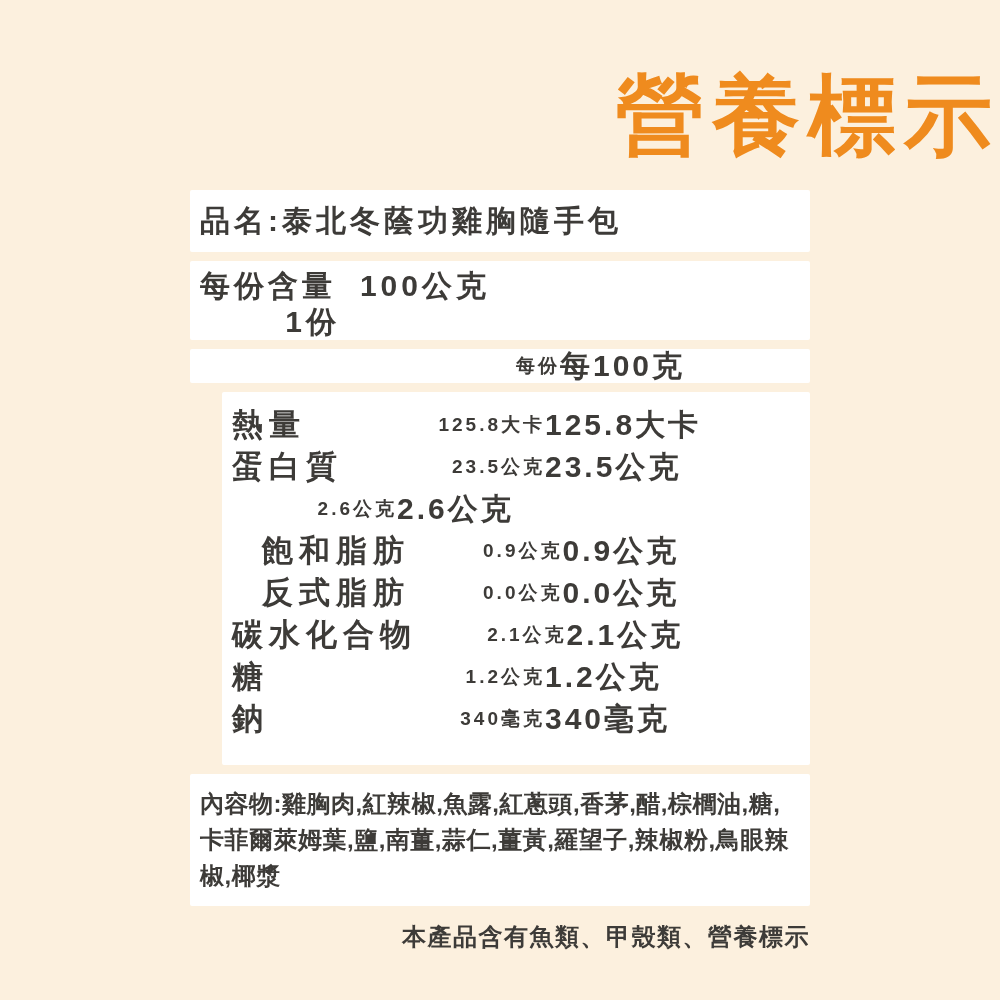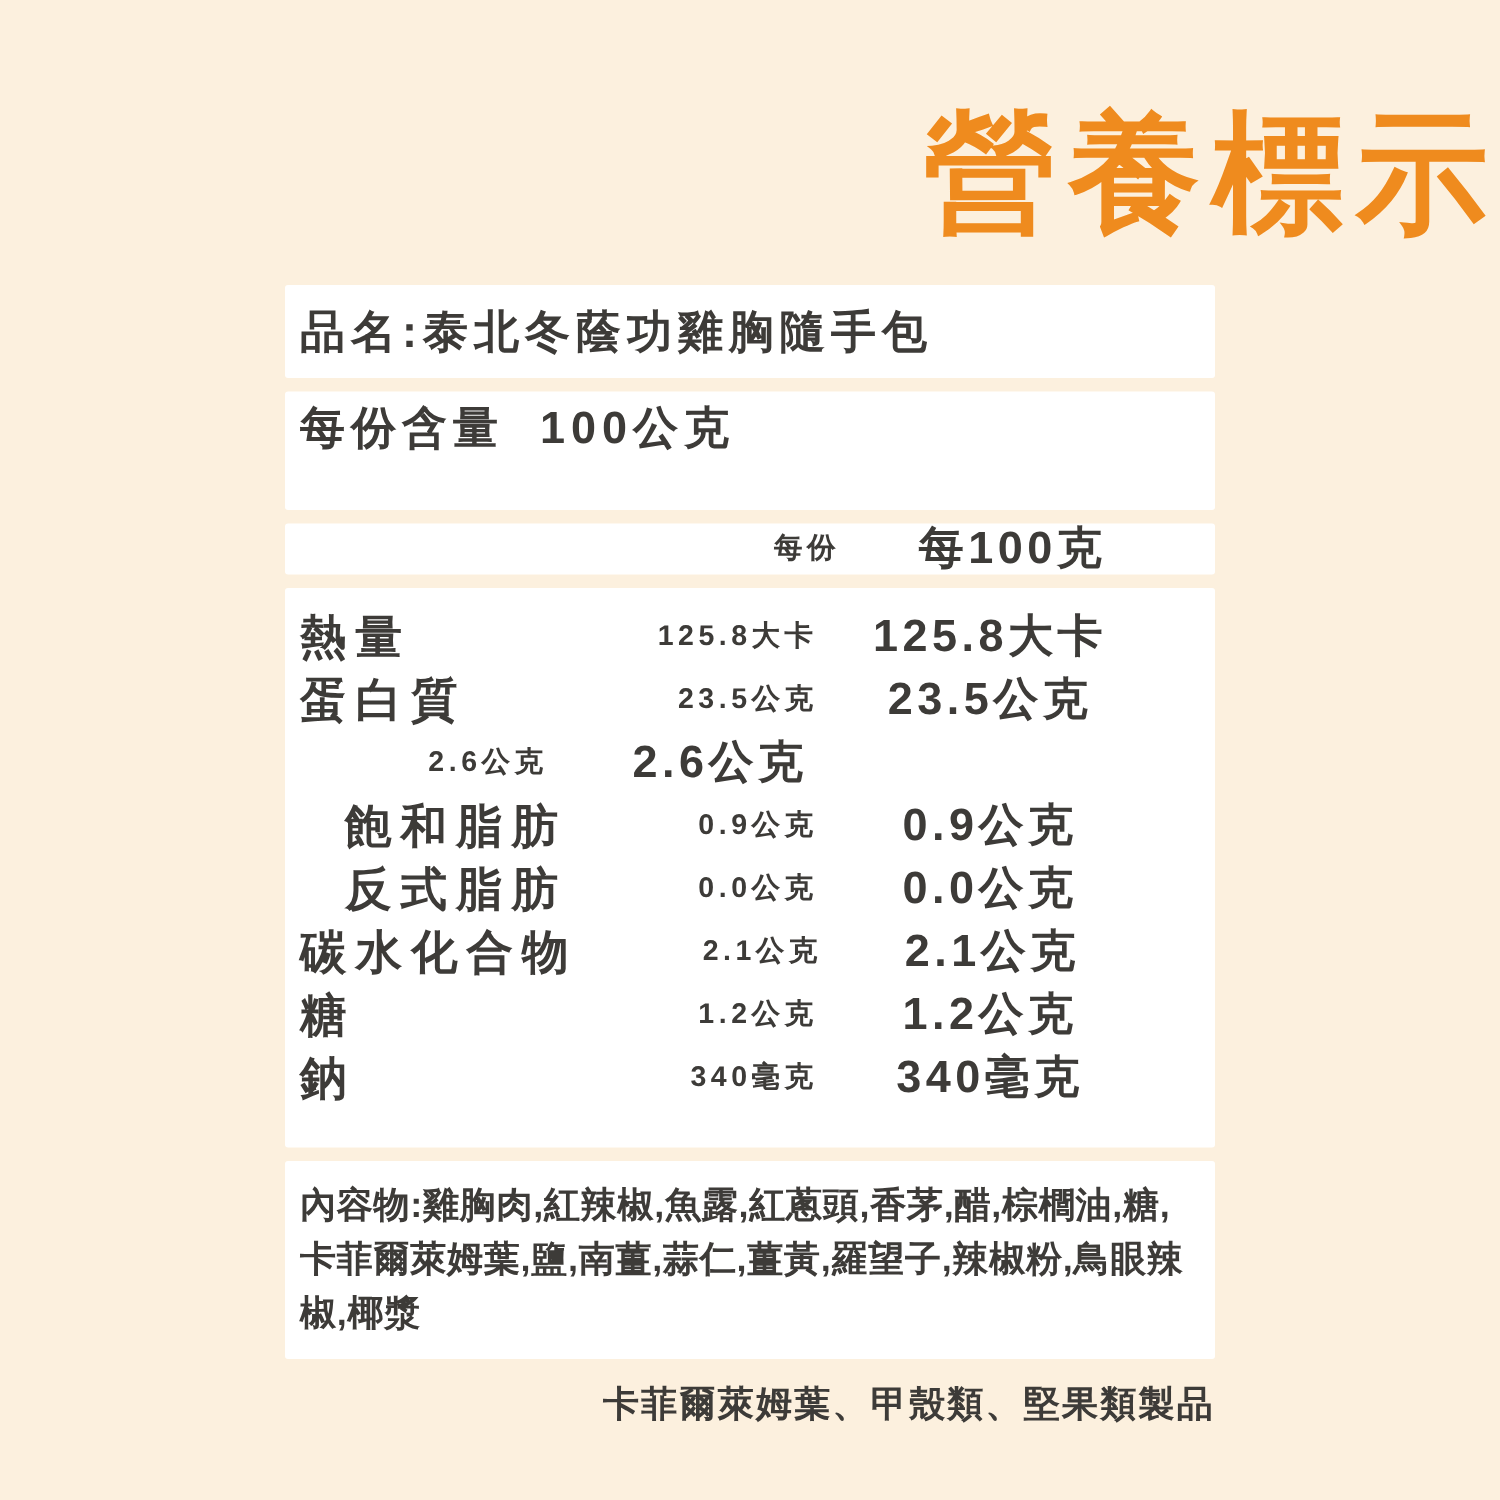--- a/index.html
+++ b/index.html
@@ -45,25 +45,25 @@
 
   .sec-head {
     height: 34px;
     padding: 0 20px 0 10px;
     display: flex; align-items: center;
     font-size: 29px; letter-spacing: 4px;
   }
   .sec-head .tlabel { flex: 1; }
   .sec-head .c1, .sec-head .c2 { line-height: 34px; }
 
-  .sec-table { padding: 12px 35px 25px 10px; }
+  .sec-table { padding: 12px 35px 25px 10px; margin-left: 32px; }
   .trow { display: flex; height: 42px; line-height: 42px; }
   .tlabel { flex: 1; font-size: 31px; letter-spacing: 6px; white-space: nowrap; }
   .c1 { width: 165px; text-align: right; font-size: 19px; letter-spacing: 3px; white-space: nowrap; }
-  .c2 { width: 230px; text-align: center; font-size: 30px; letter-spacing: 3px; white-space: nowrap; }
+  .c2 { width: 230px; text-align: left; font-size: 30px; letter-spacing: 3px; white-space: nowrap; }
   .indent .tlabel { padding-left: 30px; }
 
   .sec-ingredients {
     padding: 12px 10px;
     font-size: 24px;
     line-height: 36px;
     letter-spacing: 0.5px;
     margin-bottom: 0;
   }
 
@@ -88,20 +88,21 @@
     <section class="sec sec-product">
       <span>品名:泰北冬蔭功雞胸隨手包</span>
     </section>
 
     <section class="sec sec-serving">
       <div class="srow">
         <span class="slabel">每份含量</span>
         <span class="sval">100公克</span>
       </div>
       <div class="srow">
+        <span class="sval">1份</span>
       </div>
     </section>
 
     <section class="sec sec-head">
       <span class="tlabel"></span>
       <span class="c1">每份</span>
       <span class="c2">每100克</span>
     </section>
 
     <section class="sec sec-table">
@@ -145,15 +146,15 @@
         <span class="c2">340毫克</span>
       </div>
     </section>
 
     <section class="sec sec-ingredients">
       <p>內容物:雞胸肉,紅辣椒,魚露,紅蔥頭,香茅,醋,棕櫚油,糖,卡菲爾萊姆葉,鹽,南薑,蒜仁,薑黃,羅望子,辣椒粉,鳥眼辣椒,椰漿</p>
     </section>
 
   </div>
 
-  <div class="allergen">卡菲爾萊姆葉、甲殼類、堅果類製品</div>
+  <div class="allergen">本產品含有魚類、甲殼類、營養標示</div>
 
 </div>
 
 </body></html>

